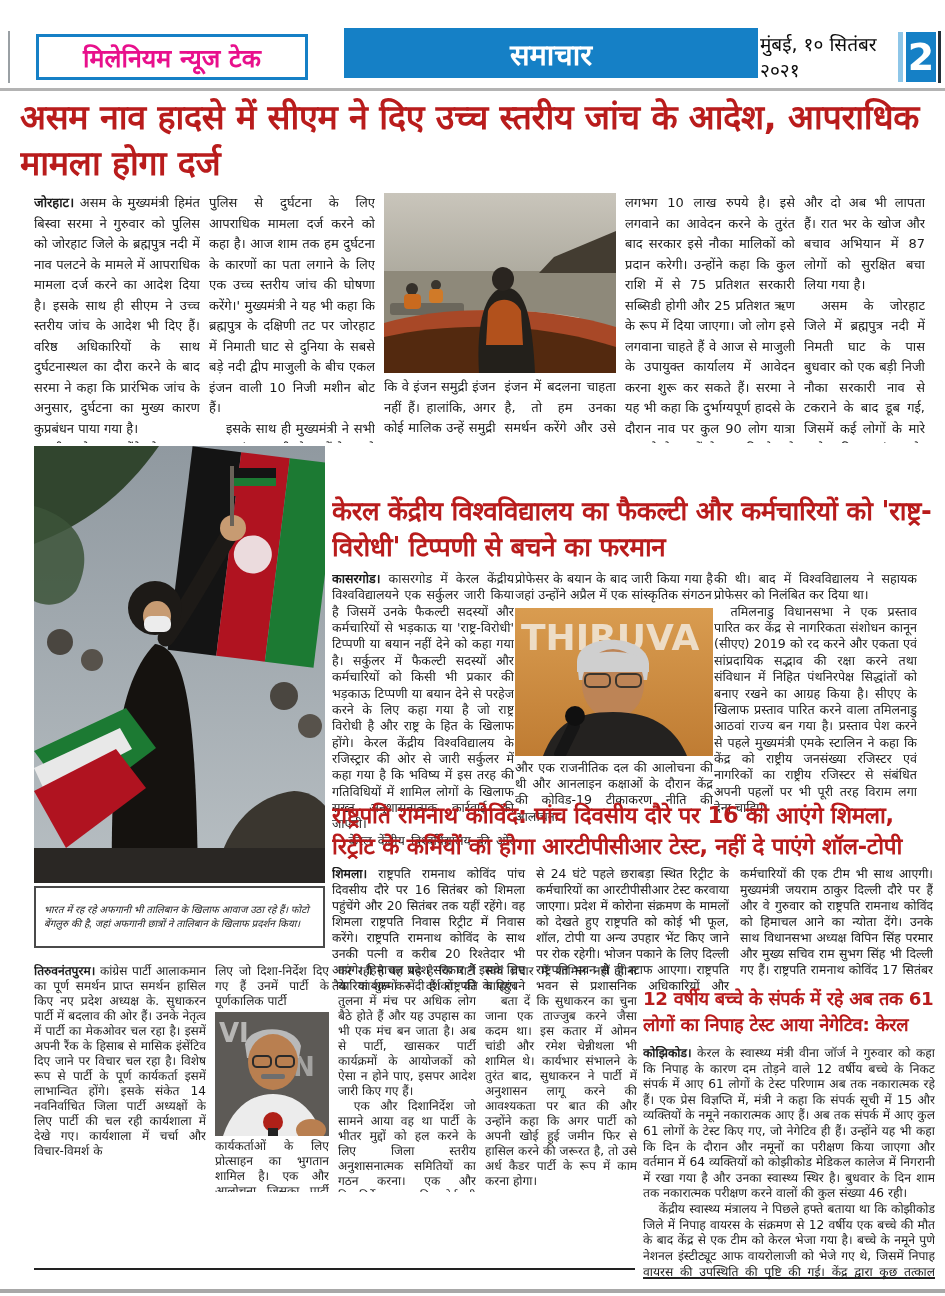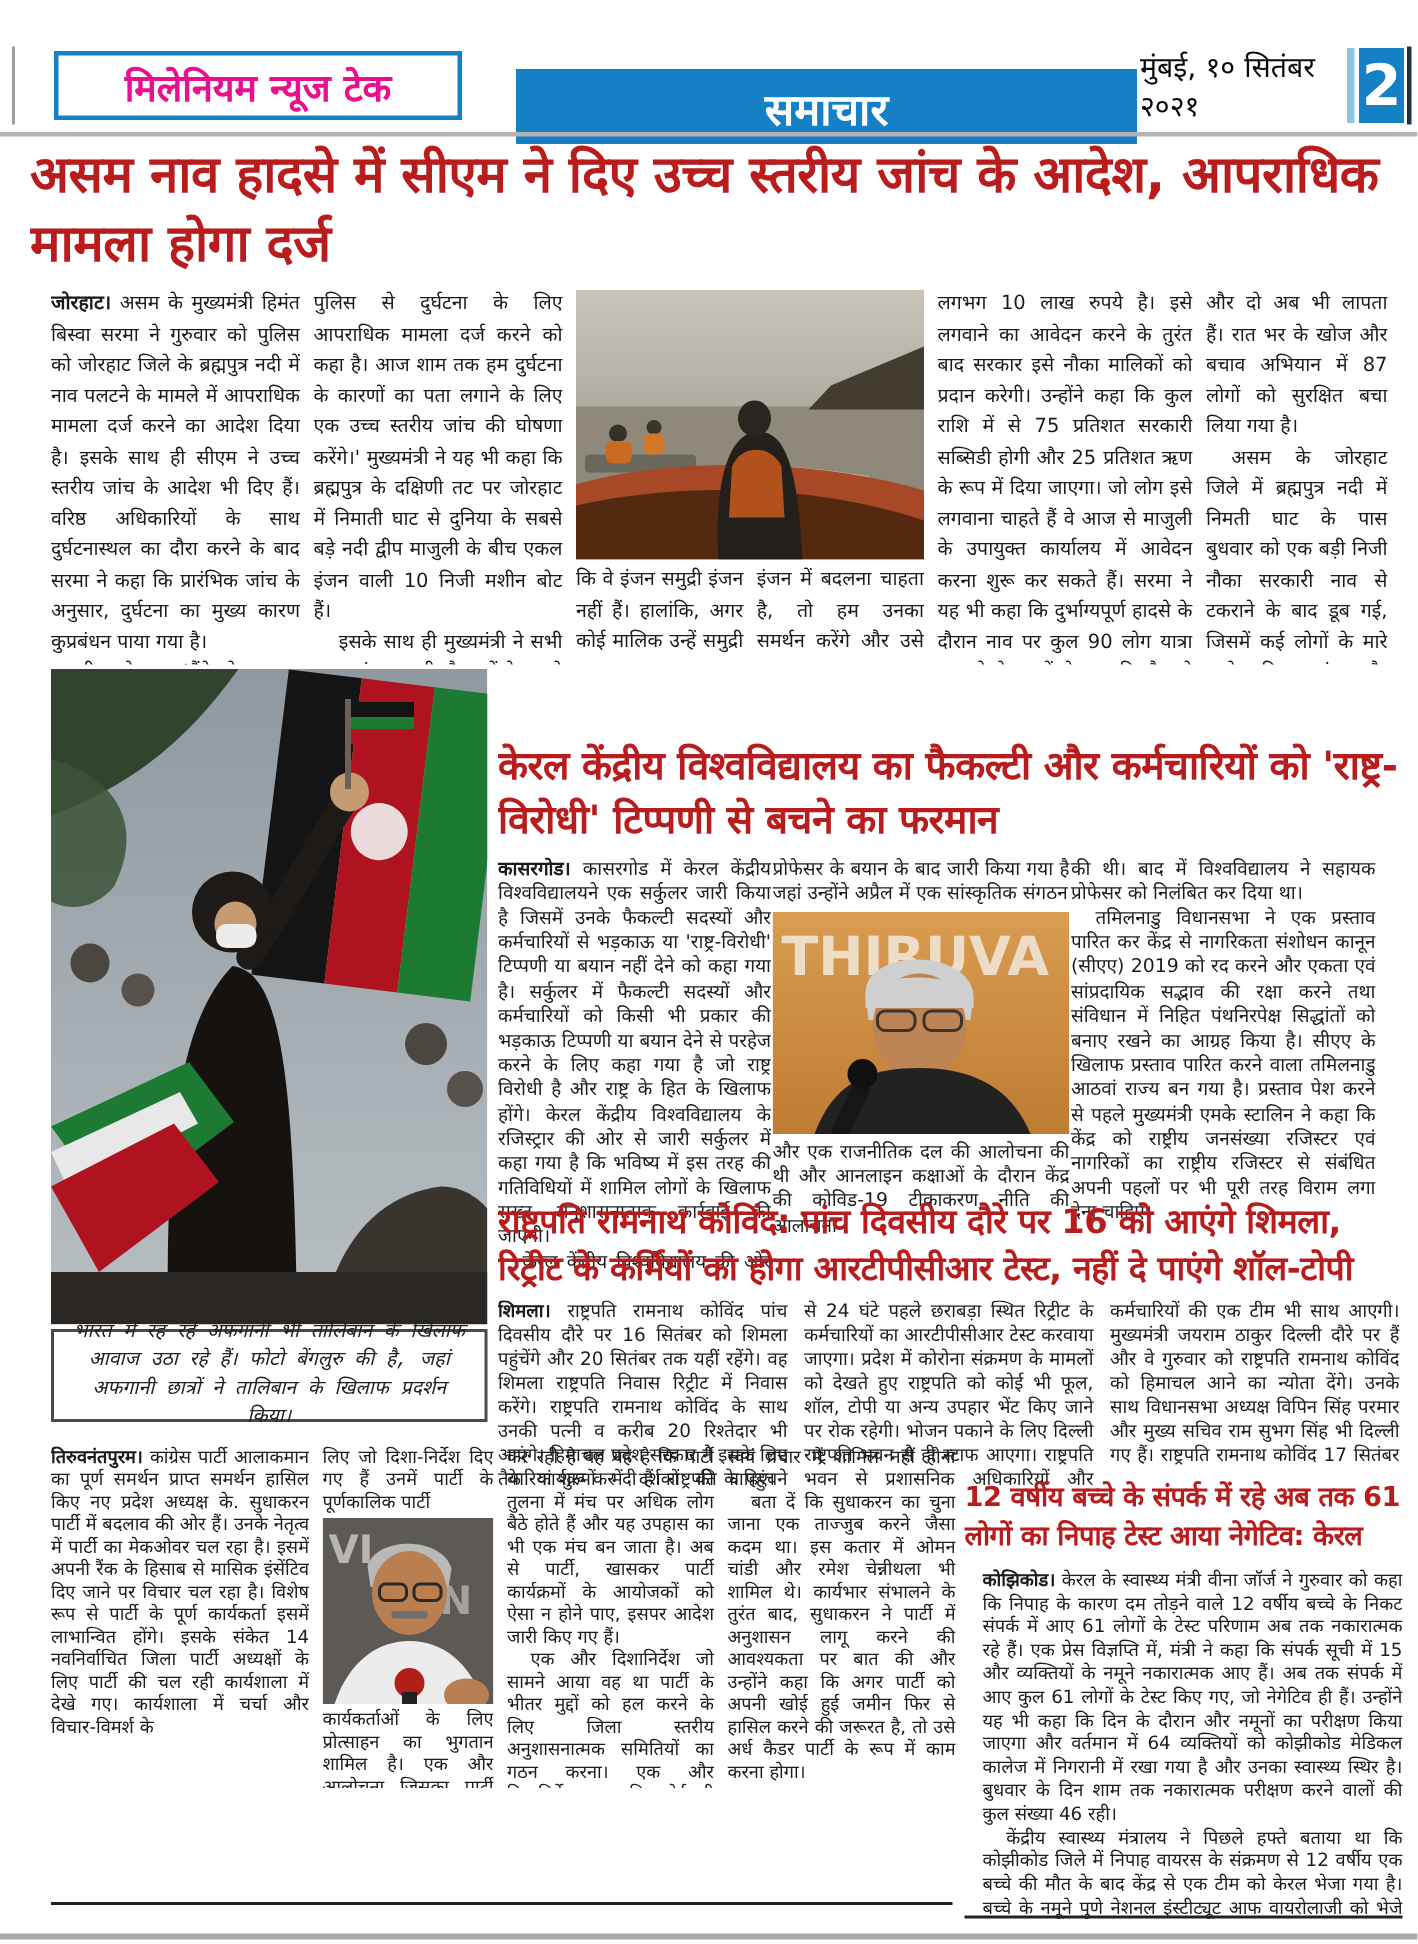--- a/index.html
+++ b/index.html
@@ -14,21 +14,21 @@
   .p { text-align:justify; color:#1b1b1b; }
   .ind { text-indent:1.3em; }
   .city { font-weight:700; }
   .col { overflow:hidden; flex:none; }
   .subhead { font-weight:700; }
 
   
   #masthead { left:36px; top:34px; width:272px; height:46px; border:3px solid #1580c6;
               display:flex; align-items:center; justify-content:center;
               font-size:25px; font-weight:800; color:#e8108c; }
-  #section-box { left:344px; top:46px; width:414px; height:50px; background:#1580c6;
+  #section-box { left:344px; top:28px; width:414px; height:50px; background:#1580c6;
               display:flex; align-items:center; justify-content:center;
               font-size:29px; font-weight:800; color:#ffffff; }
   #dateline { left:760px; top:32px; width:136px; height:50px;
               display:flex; align-items:center; justify-content:center;
               font-size:19px; font-weight:400; color:#0a0a0a; }
   #pg-stripe { left:898px; top:32px; width:5px; height:50px; background:#8ec6e8; }
   #pg-num { left:906px; top:32px; width:30px; height:50px; background:#1580c6; color:#fff;
             display:flex; align-items:center; justify-content:center; font-size:38px; font-weight:800; }
   #edge-l { left:8px; top:31px; width:2px; height:52px; background:#9aa0a4; }
   #edge-r { left:938px; top:31px; width:3px; height:52px; background:#24303a; }
@@ -38,22 +38,22 @@
   #a1-hl { left:20px; top:95px; width:905px; height:94px; font-size:34px; line-height:1.34; }
   #a1-body { left:34px; top:193px; width:900px; height:250px; display:flex; gap:9px; align-items:flex-start; }
   .a1 .p { font-size:13px; line-height:1.58; }
   #a1-mid { width:232px; }
   #a1-below { margin-top:4px; height:64px; overflow:hidden; columns:2; column-gap:9px; }
 
   
   #afghan-photo { left:34px; top:446px; width:291px; height:437px; overflow:hidden; }
   #afghan-cap { left:34px; top:886px; width:291px; height:62px; border:2px solid #4a4a4a;
                 padding:4px 8px; display:flex; align-items:center; }
-  #afghan-cap div { width:100%; text-align:center; font-family:Liberation Mono, monospace;
-                font-style:italic; font-size:13px; line-height:1.45; color:#222; }
+  #afghan-cap div { width:100%; text-align:left; font-family:Liberation Sans, sans-serif;
+                font-style:italic; font-size:10px; line-height:1.45; color:#222; }
 
   
   #a2 { left:332px; top:447px; width:601px;margin-top:46px; }
   #a2-hl { height:74px; font-size:26px; line-height:1.4; }
   #a2-cols { margin-top:4px; display:flex; gap:1px; height:278px; }
   .a2 .p { font-size:12.6px; line-height:1.3; }
   #a2-photo { width:198px; height:148px; margin:4px 0; }
 
   
   #a3 { left:332px; top:800px; width:601px; }
@@ -64,21 +64,21 @@
   
   #a4 { left:34px; top:958px; width:601px; }
   #a4-hl { height:72px; font-size:25px; line-height:1.42; }
   #a4-cols { margin-top:6px; display:flex; gap:9px; height:228px; }
   .a4 .p { font-size:12.1px; line-height:1.24; }
   #a4-photo { width:114px; height:124px; margin:3px 0; }
 
   
   #a5 { left:643px; top:986px; width:292px; }
   #a5-hl { height:54px; font-size:18.2px; line-height:1.45; }
-  #a5-body { margin-top:6px; height:234px; overflow:hidden;margin-left:12px; }
+  #a5-body { margin-top:6px; height:234px; overflow:hidden; }
   .a5 .p { font-size:12.2px; line-height:1.28; }
 
   
   #rule-bl { left:34px; top:1268px; width:601px; height:2px; background:#222; }
   #rule-br { left:643px; top:1277px; width:292px; height:2px; background:#222; }
   #rule-pg { left:0; top:1289px; width:945px; height:4px; background:#a8a8a8; }
 
   svg { display:block; }
 </style>
 </head>

